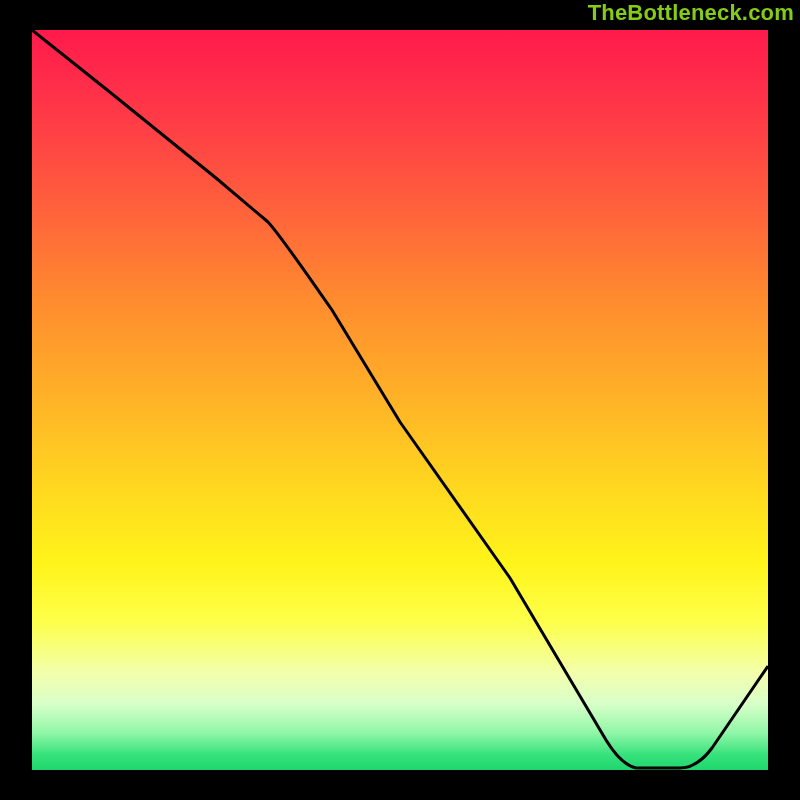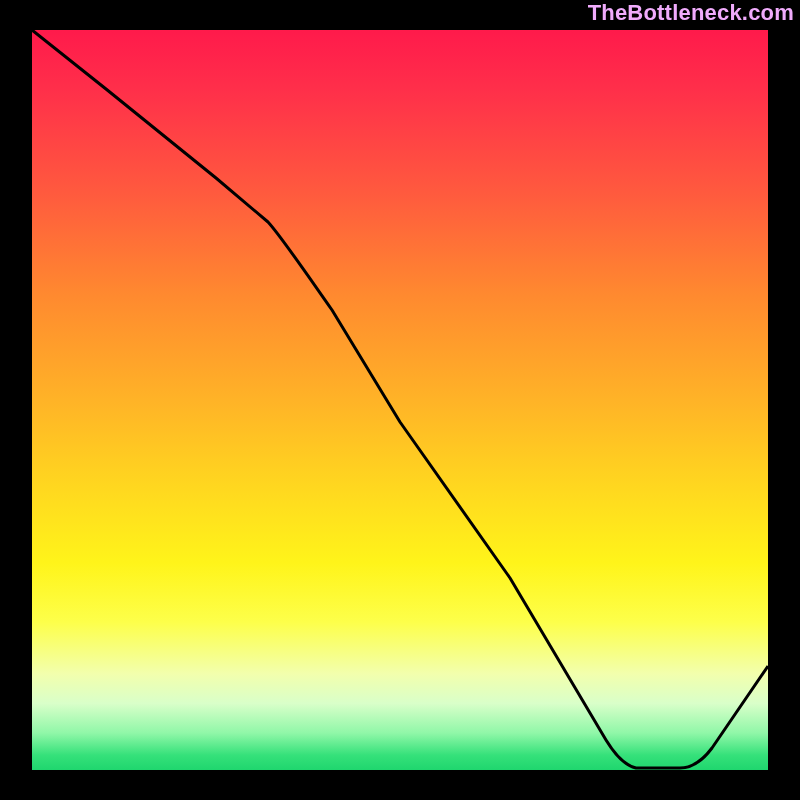--- a/index.html
+++ b/index.html
@@ -14,21 +14,21 @@
   .wrap {
     position: relative;
     width: 800px;
     height: 800px;
     background: #000;
   }
   .watermark {
     position: absolute;
     top: 0;
     right: 6px;
-    color: #f0abfc;
+    color: #84cc16;
     font-size: 22px;
     font-weight: 600;
     letter-spacing: 0.2px;
     user-select: none;
   }
   .plot-frame {
     position: absolute;
     left: 32px;
     top: 30px;
     width: 736px;

